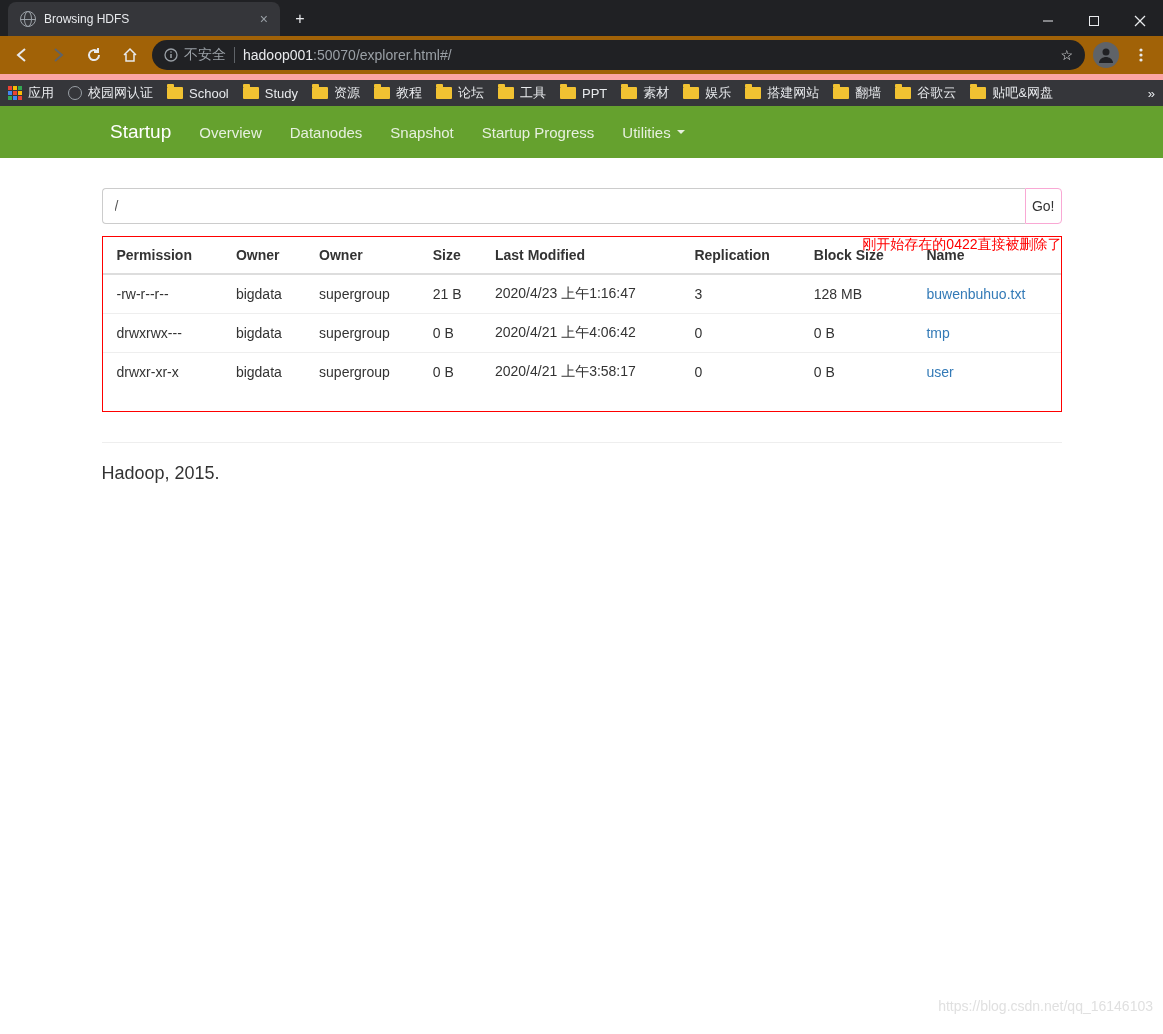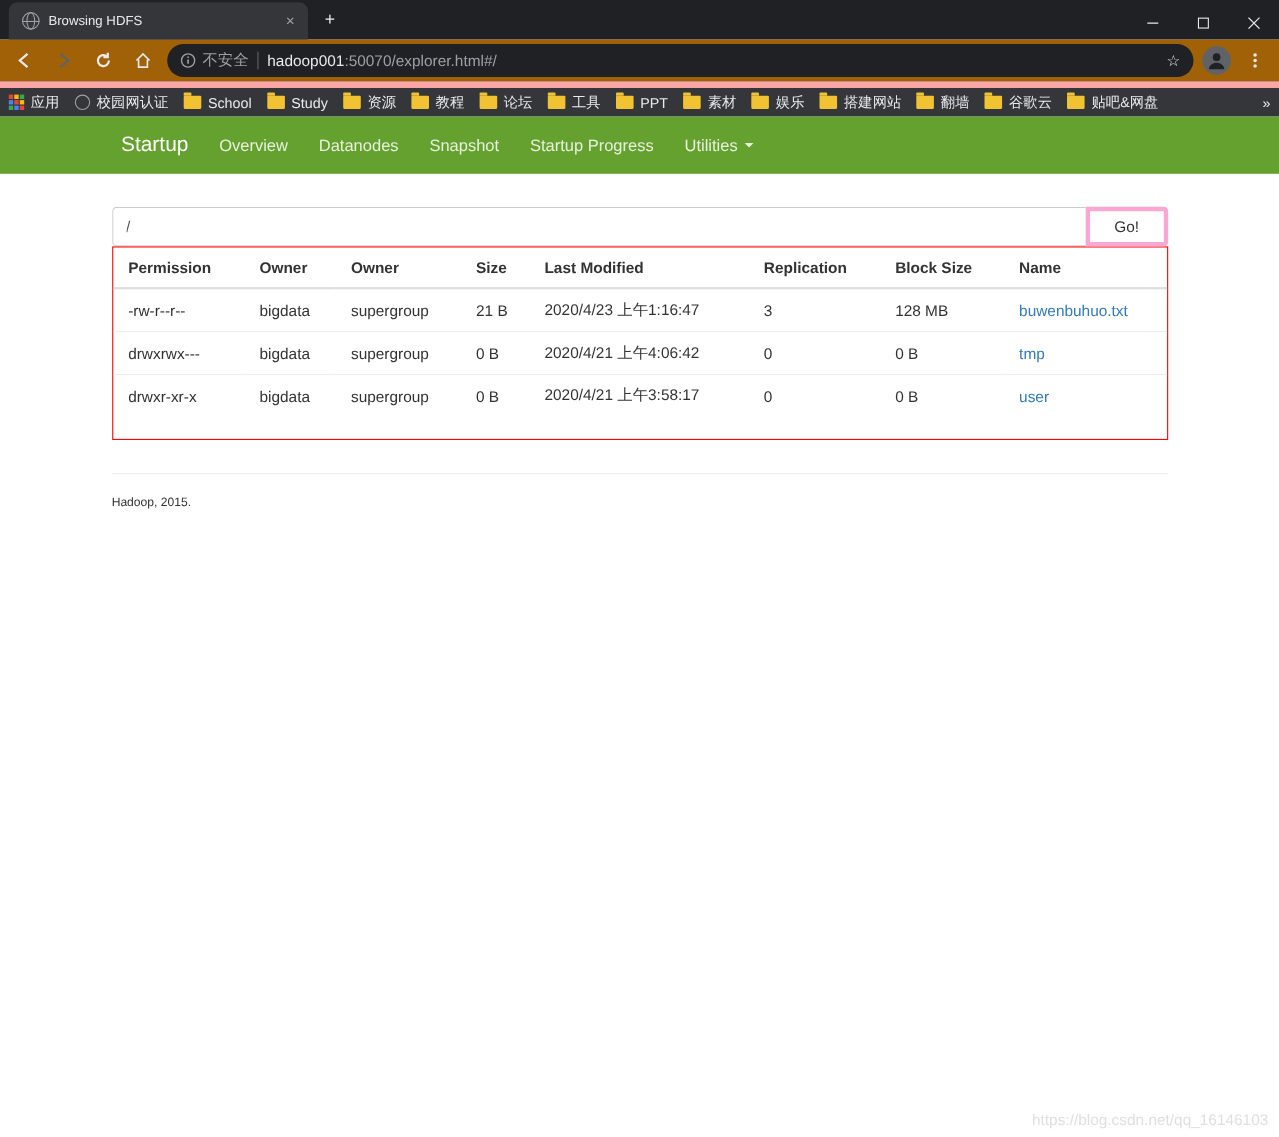--- a/index.html
+++ b/index.html
@@ -38,30 +38,30 @@
   
   .navbar { background:#65a12e; height:52px; display:flex; align-items:center; padding:0 0 0 110px; }
   .brand { color:#fff; font-size:19px; margin-right:28px; }
   .navlink { color:#e7f0df; font-size:15px; margin-right:28px; cursor:pointer; display:flex; align-items:center; }
   .caret { width:0; height:0; border-left:4px solid transparent; border-right:4px solid transparent; border-top:4px solid #e7f0df; margin-left:6px; }
   .page { padding:30px 0 0 0; }
   .container { width:960px; margin:0 auto; }
   h1.bd { font-size:39px; font-weight:400; color:#333; margin-bottom:30px; }
   .pathrow { display:flex; }
   .pathbox { flex:1; border:1px solid #ccc; border-right:none; border-radius:4px 0 0 4px; height:36px; padding:0 12px; font-size:14px; color:#555; }
-  .gobtn { border:4px solid #f9a8d4; border-radius:0 4px 4px 0; background:#fff; height:36px; padding:0 22px; font-size:14px; color:#333; cursor:pointer; }
+  .gobtn { border:1px solid #f9a8d4; border-radius:0 4px 4px 0; background:#fff; height:36px; padding:0 6px; font-size:14px; color:#333; cursor:pointer; }
   .annot { color:#ff0000; font-size:14px; text-align:right; margin-top:12px; margin-bottom:-18px; position:relative; z-index:2; }
   .tblwrap { border:1px solid #ff0000; margin-top:0; padding-bottom:20px; }
   table { width:100%; border-collapse:collapse; }
   th { text-align:left; font-weight:700; padding:10px 8px 10px 14px; border-bottom:2px solid #ddd; font-size:14px; color:#333;margin-left:36px; }
   td { padding:10px 8px 10px 14px; border-top:1px solid #eee; font-size:14px; color:#333; }
   td a { color:#337ab7; text-decoration:none; }
   .footer-hr { border:none; border-top:1px solid #eee; margin:30px 0 20px; }
-  .footer { color:#333; font-size:11px; }
-  .watermark { position:fixed; right:10px; bottom:8px; color:#e0e0e0; font-size:14px; }
+  .footer { color:#333; font-size:18px; }
+  .watermark { position:fixed; right:10px; bottom:20px; color:#e0e0e0; font-size:14px; }
   svg { display:block; }
 </style>
 </head>
 <body>
 
 <div class="titlebar">
   <div class="tab">
     <span class="globe"></span>
     <span class="tab-title">Browsing HDFS</span>
     <span class="tab-close">×</span>
@@ -223,20 +223,21 @@
       <span class="caret"></span>
     </span>
 </div>
 
 <div class="page">
   <div class="container">
     <div class="pathrow">
       <input class="pathbox" value="/" style="">
       <button class="gobtn">Go!</button>
     </div>
+    <div class="annot">刚开始存在的0422直接被删除了</div>
     <div class="tblwrap">
       <table>
         <thead>
           <tr>
             <th>Permission</th>
             <th>Owner</th>
             <th>Owner</th>
             <th>Size</th>
             <th>Last Modified</th>
             <th>Replication</th>

